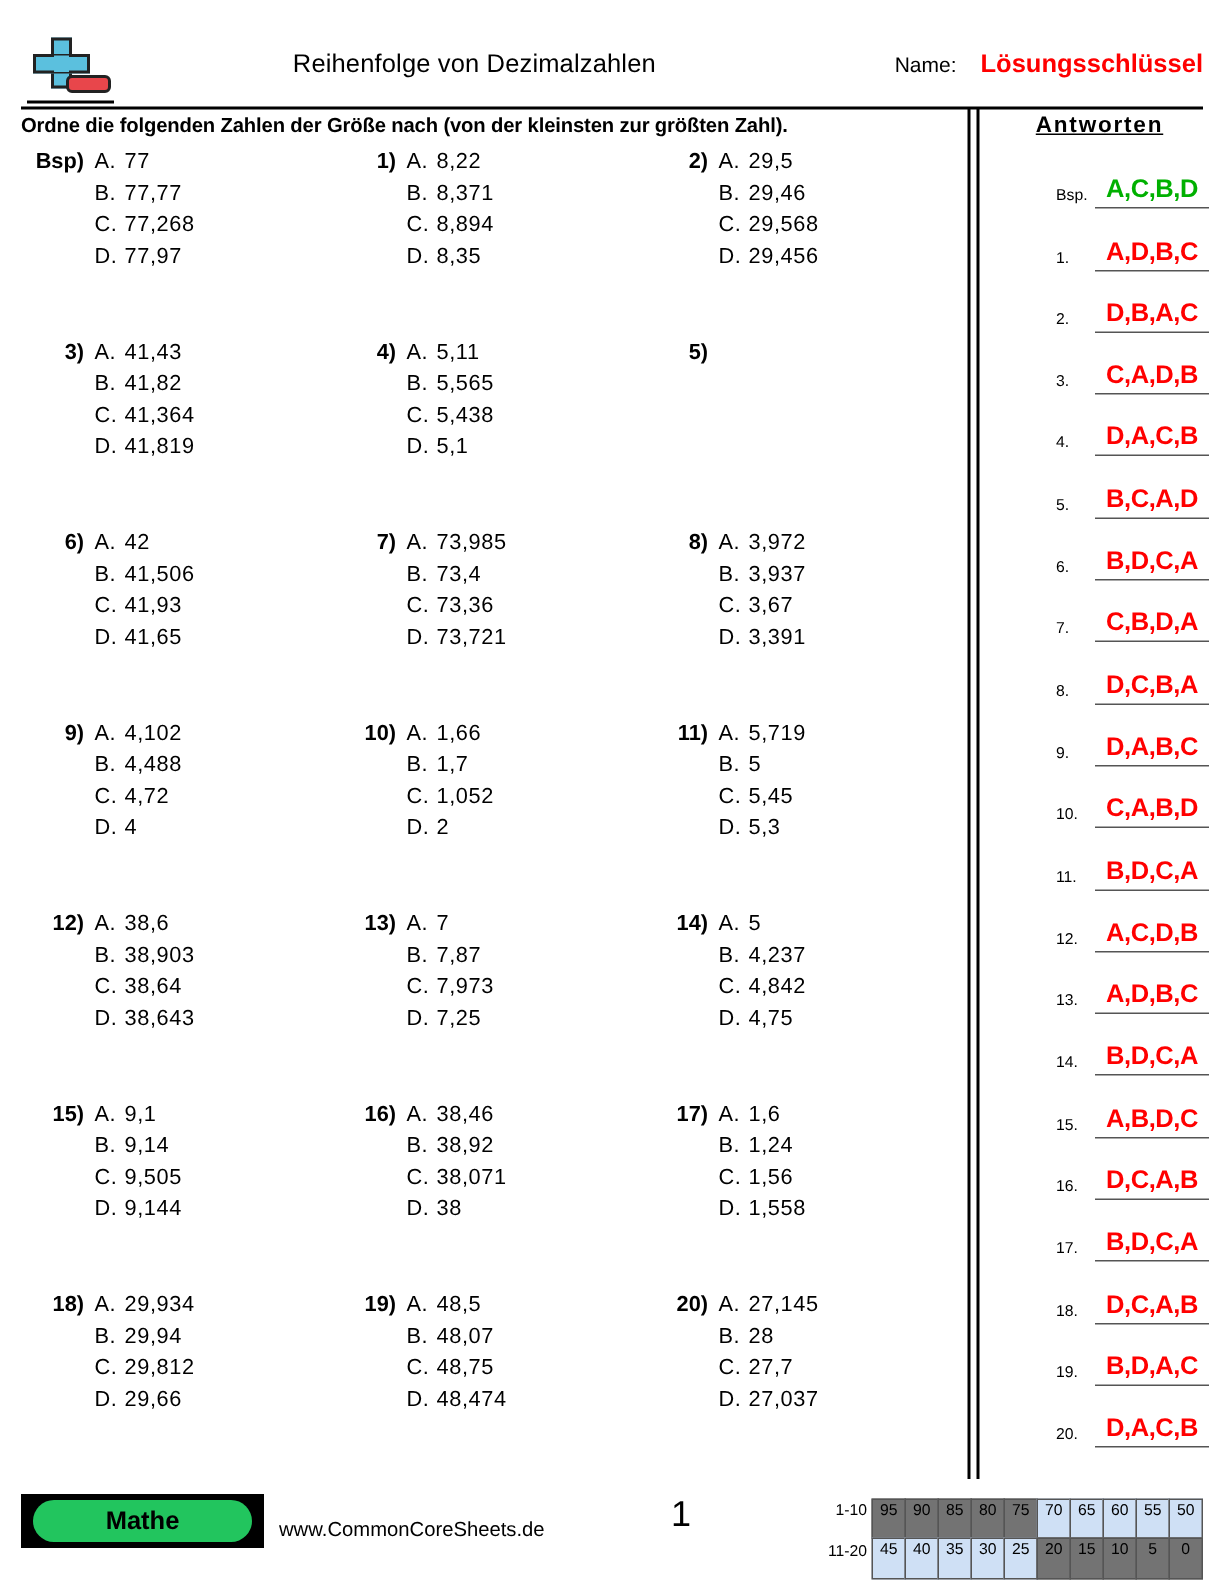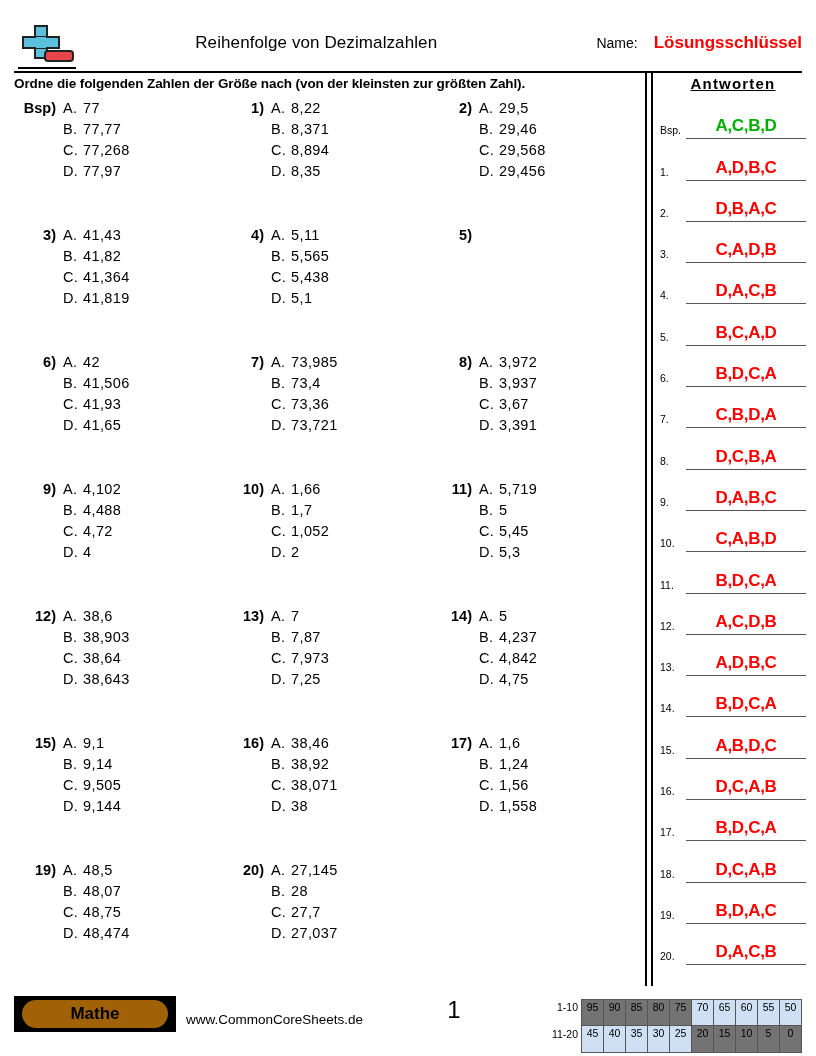--- a/index.html
+++ b/index.html
@@ -191,20 +191,21 @@
     font-weight: bold;
     letter-spacing: 1.2px;
     text-decoration: underline;
     padding-top: 3px;
     padding-bottom: 6px;
   }
   .arow {
     display: flex;
     align-items: flex-end;
     height: 41.3px;
+    margin-left: 44px;
   }
   .anum {
     flex: 0 0 26px;
     font-size: 10.5px;
     text-align: left;
     padding-bottom: 3px;
     line-height: 11px;
   }
   .aval {
     flex: 1 1 auto;
@@ -236,21 +237,21 @@
     width: 162px;
     height: 36px;
     background: #000000;
     display: flex;
     align-items: center;
     justify-content: center;
   }
   .mathe-pill {
     width: 146px;
     height: 28px;
-    background: #a16207;
+    background: #22c55e;
     border-radius: 14px;
     display: flex;
     align-items: center;
     justify-content: center;
     font-size: 17px;
     font-weight: bold;
   }
   .site {
     position: absolute;
     left: 172px;
@@ -491,20 +492,29 @@
           <div class="pnum">17)</div>
           <div class="pchoices">
             <div class="choice"><span class="cl">A.</span><span>1,6</span></div>
             <div class="choice"><span class="cl">B.</span><span>1,24</span></div>
             <div class="choice"><span class="cl">C.</span><span>1,56</span></div>
             <div class="choice"><span class="cl">D.</span><span>1,558</span></div>
           </div>
         </div>
       </div>
       <div class="prow">
+        <div class="pcell">
+          <div class="pnum">18)</div>
+          <div class="pchoices">
+            <div class="choice"><span class="cl">A.</span><span>29,934</span></div>
+            <div class="choice"><span class="cl">B.</span><span>29,94</span></div>
+            <div class="choice"><span class="cl">C.</span><span>29,812</span></div>
+            <div class="choice"><span class="cl">D.</span><span>29,66</span></div>
+          </div>
+        </div>
         <div class="pcell">
           <div class="pnum">19)</div>
           <div class="pchoices">
             <div class="choice"><span class="cl">A.</span><span>48,5</span></div>
             <div class="choice"><span class="cl">B.</span><span>48,07</span></div>
             <div class="choice"><span class="cl">C.</span><span>48,75</span></div>
             <div class="choice"><span class="cl">D.</span><span>48,474</span></div>
           </div>
         </div>
         <div class="pcell">

